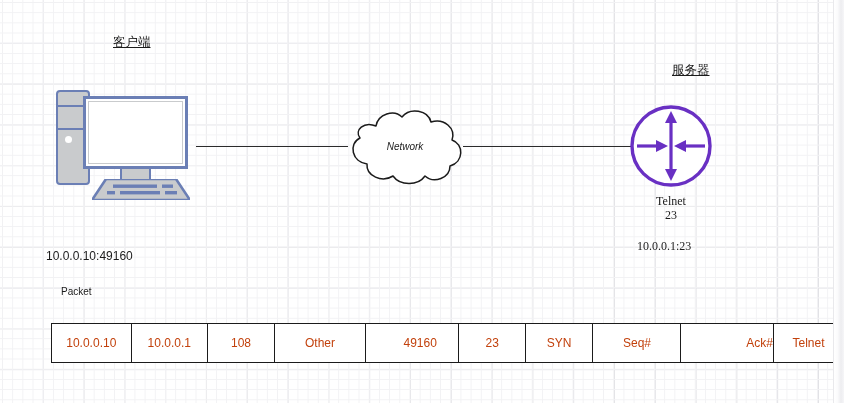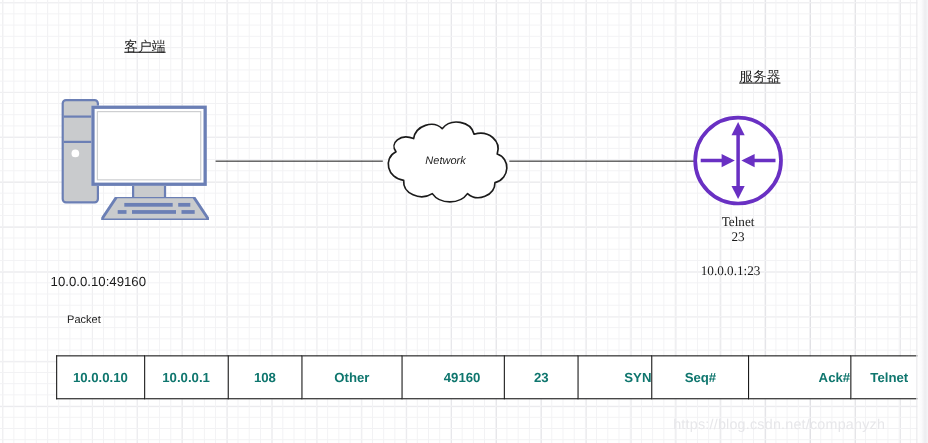--- a/index.html
+++ b/index.html
@@ -178,24 +178,23 @@
     top: 323px;
     border-collapse: collapse;
     table-layout: fixed;
   }
   #packet-table td {
     border: 1.4px solid #1b1b1b;
     height: 38px;
     text-align: center;
     vertical-align: middle;
     font-size: 12px;
-    color: #0f766e;
+    color: #c2410c;
     background: #ffffff;
     padding: 0;
-    font-weight: bold;
   }
 
   
   #watermark {
     position: absolute;
     left: 612px;
     top: 378px;
     font-size: 13px;
     color: #e7e7ea;
     white-space: nowrap;
@@ -275,24 +274,23 @@
 
   <table id="packet-table">
     <tbody>
       <tr>
         <td style="width:81px;">10.0.0.10</td>
         <td style="width:78px;">10.0.0.1</td>
         <td style="width:70px;">108</td>
         <td style="width:95px;">Other</td>
         <td style="width:80px;padding-left:16px;">49160</td>
         <td style="width:70px;">23</td>
-        <td style="width:70px;text-align:right;">SYN</td>
+        <td style="width:70px;">SYN</td>
         <td style="width:92px;">Seq#</td>
         <td style="width:97px;text-align:right;">Ack#</td>
         <td style="width:72px;">Telnet</td>
       </tr>
     </tbody>
   </table>
 
-  <div id="watermark">https://blog.csdn.net/companyzh</div>
 
   <div id="page-edge"></div>
 </div>
 
 </body></html>

